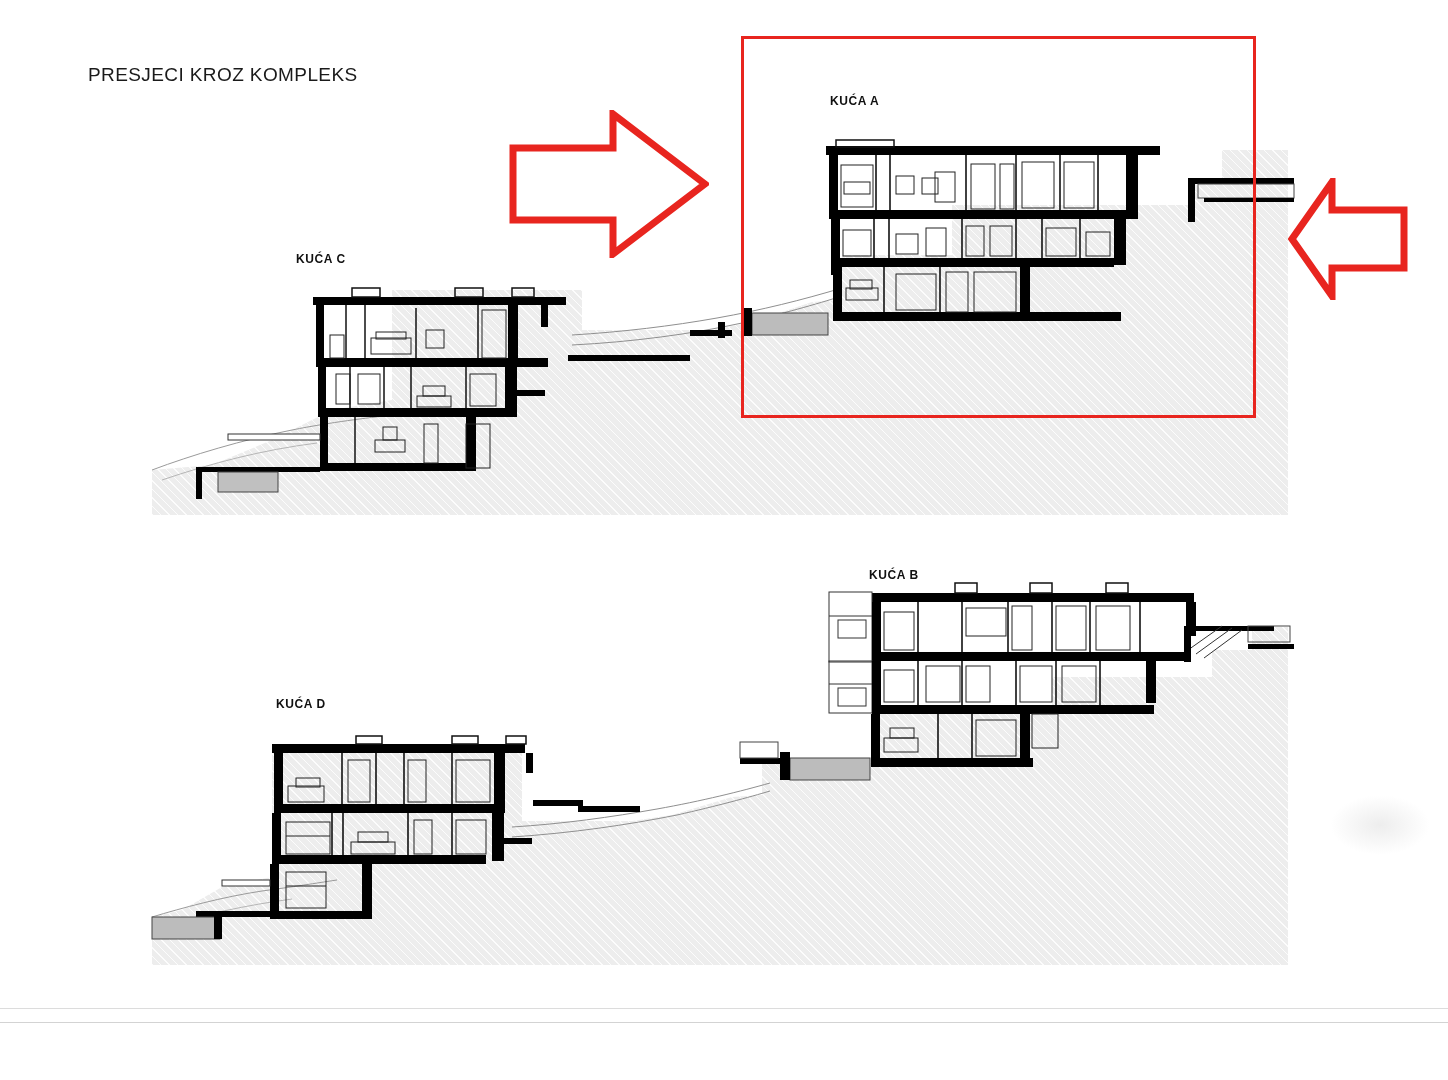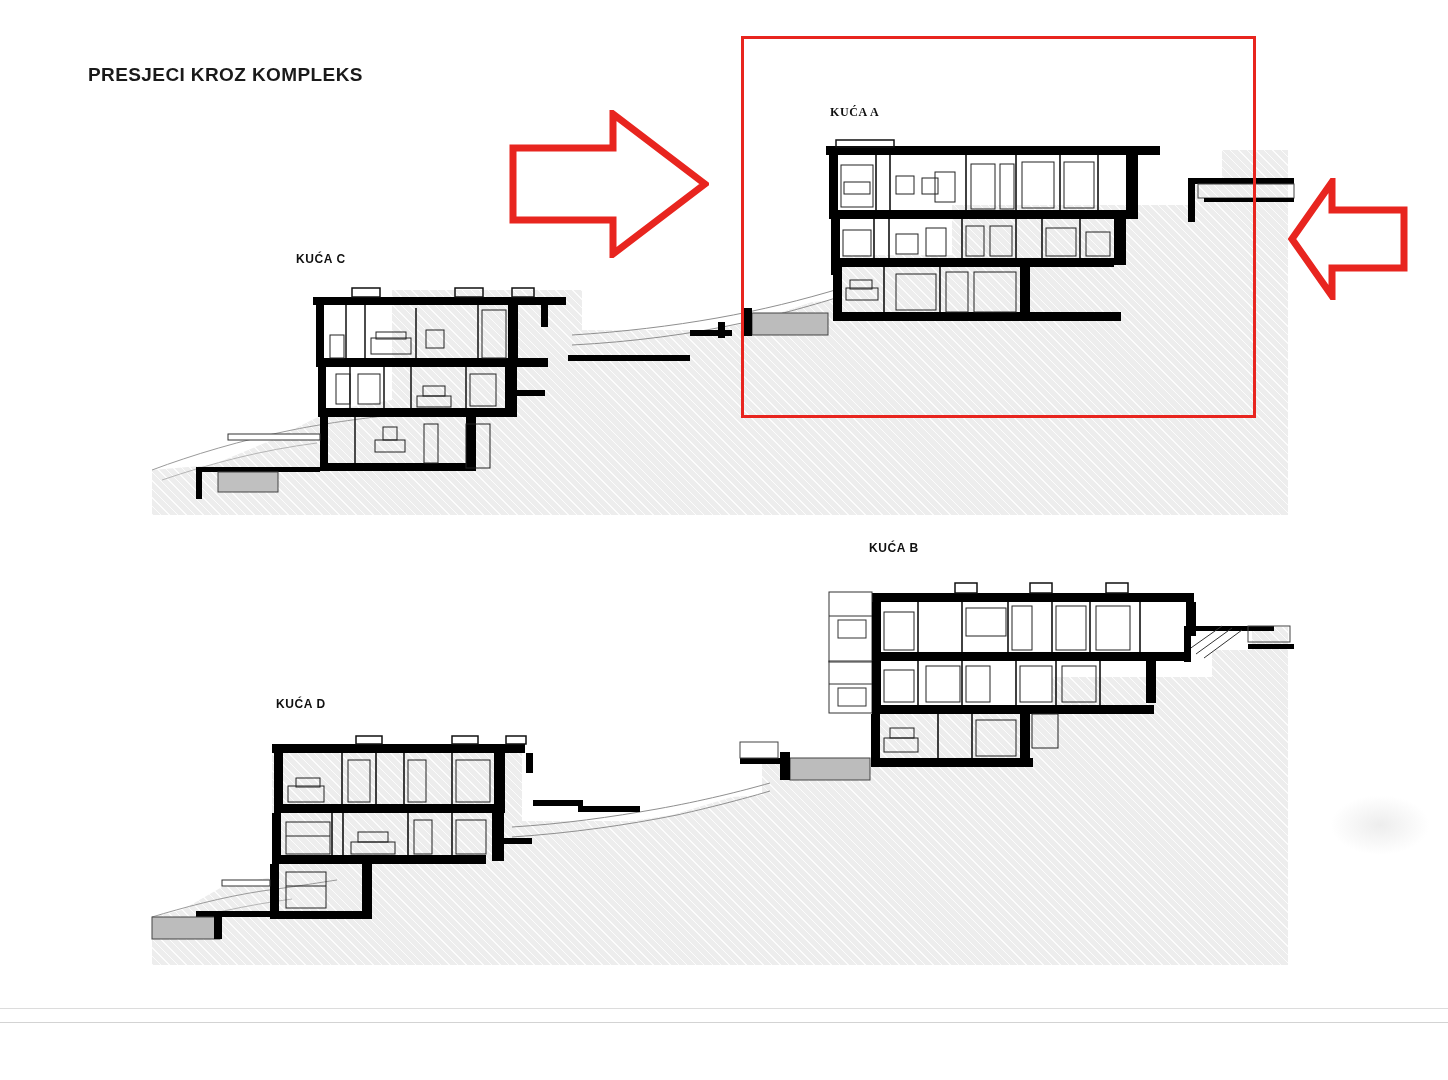--- a/index.html
+++ b/index.html
@@ -20,21 +20,21 @@
     width: 1448px;
     height: 1080px;
     background: #ffffff;
   }
   
   .doc-title {
     position: absolute;
     left: 88px;
     top: 64px;
     font-size: 19px;
-    font-weight: bold;
+    font-weight: normal;
     letter-spacing: 0.4px;
     color: #1a1a1a;
     white-space: nowrap;
   }
   
   .terrain-panel {
     position: absolute;
     background-color: #ededed;
     background-image: repeating-linear-gradient(
         45deg,
@@ -49,22 +49,22 @@
   
   .sec-label {
     position: absolute;
     font-size: 12px;
     font-weight: bold;
     letter-spacing: 0.6px;
     color: #111;
     white-space: nowrap;
   }
   #label-kuca-c { left: 296px; top: 252px; }
-  #label-kuca-a { left: 830px; top: 105px; font-family: Liberation Serif, serif;  }
-  #label-kuca-b { left: 869px; top: 541px; text-align: right; }
+  #label-kuca-a { left: 830px; top: 94px;  }
+  #label-kuca-b { left: 869px; top: 568px; text-align: right; }
   #label-kuca-d { left: 276px; top: 697px; }
 
   
   #highlight-rect {
     position: absolute;
     left: 741px;
     top: 36px;
     width: 515px;
     height: 382px;
     border: 3px solid #e8251f;

